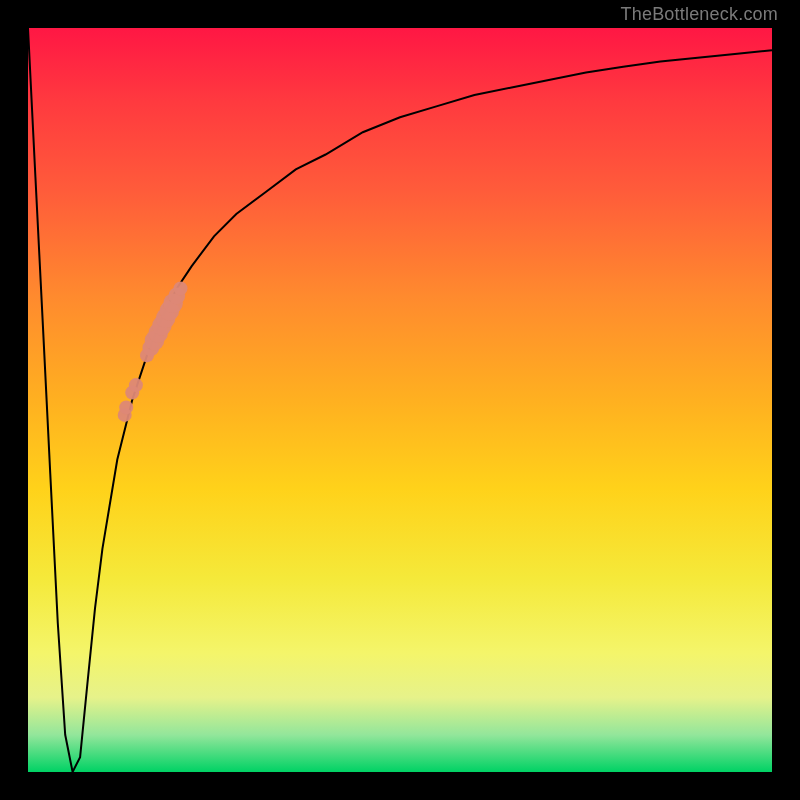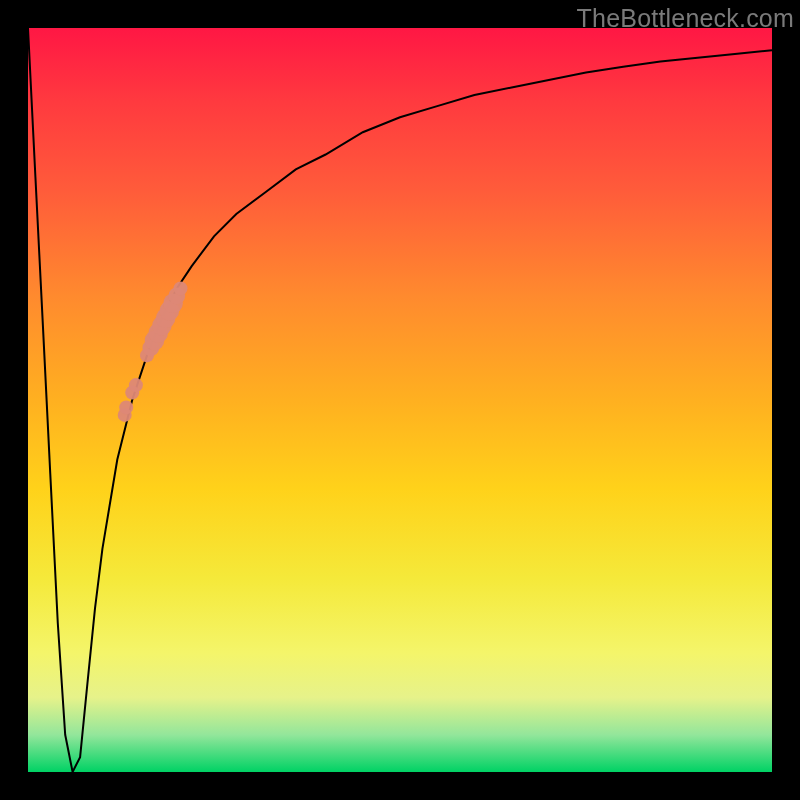--- a/index.html
+++ b/index.html
@@ -35,23 +35,23 @@
       #f5e93a 74%,
       #f4f56a 84%,
       #e6f28a 90%,
       #93e69b 95%,
       #00d264 100%
     );
   }
   .watermark {
     position: absolute;
     top: 4px;
-    right: 6px;
+    right: 22px;
     color: #7a7a7a;
-    font-size: 25px;
+    font-size: 18px;
     font-weight: 400;
     letter-spacing: 0.2px;
     user-select: none;
   }
   svg.curve {
     position: absolute;
     left: 0;
     top: 0;
     width: 744px;
     height: 744px;

